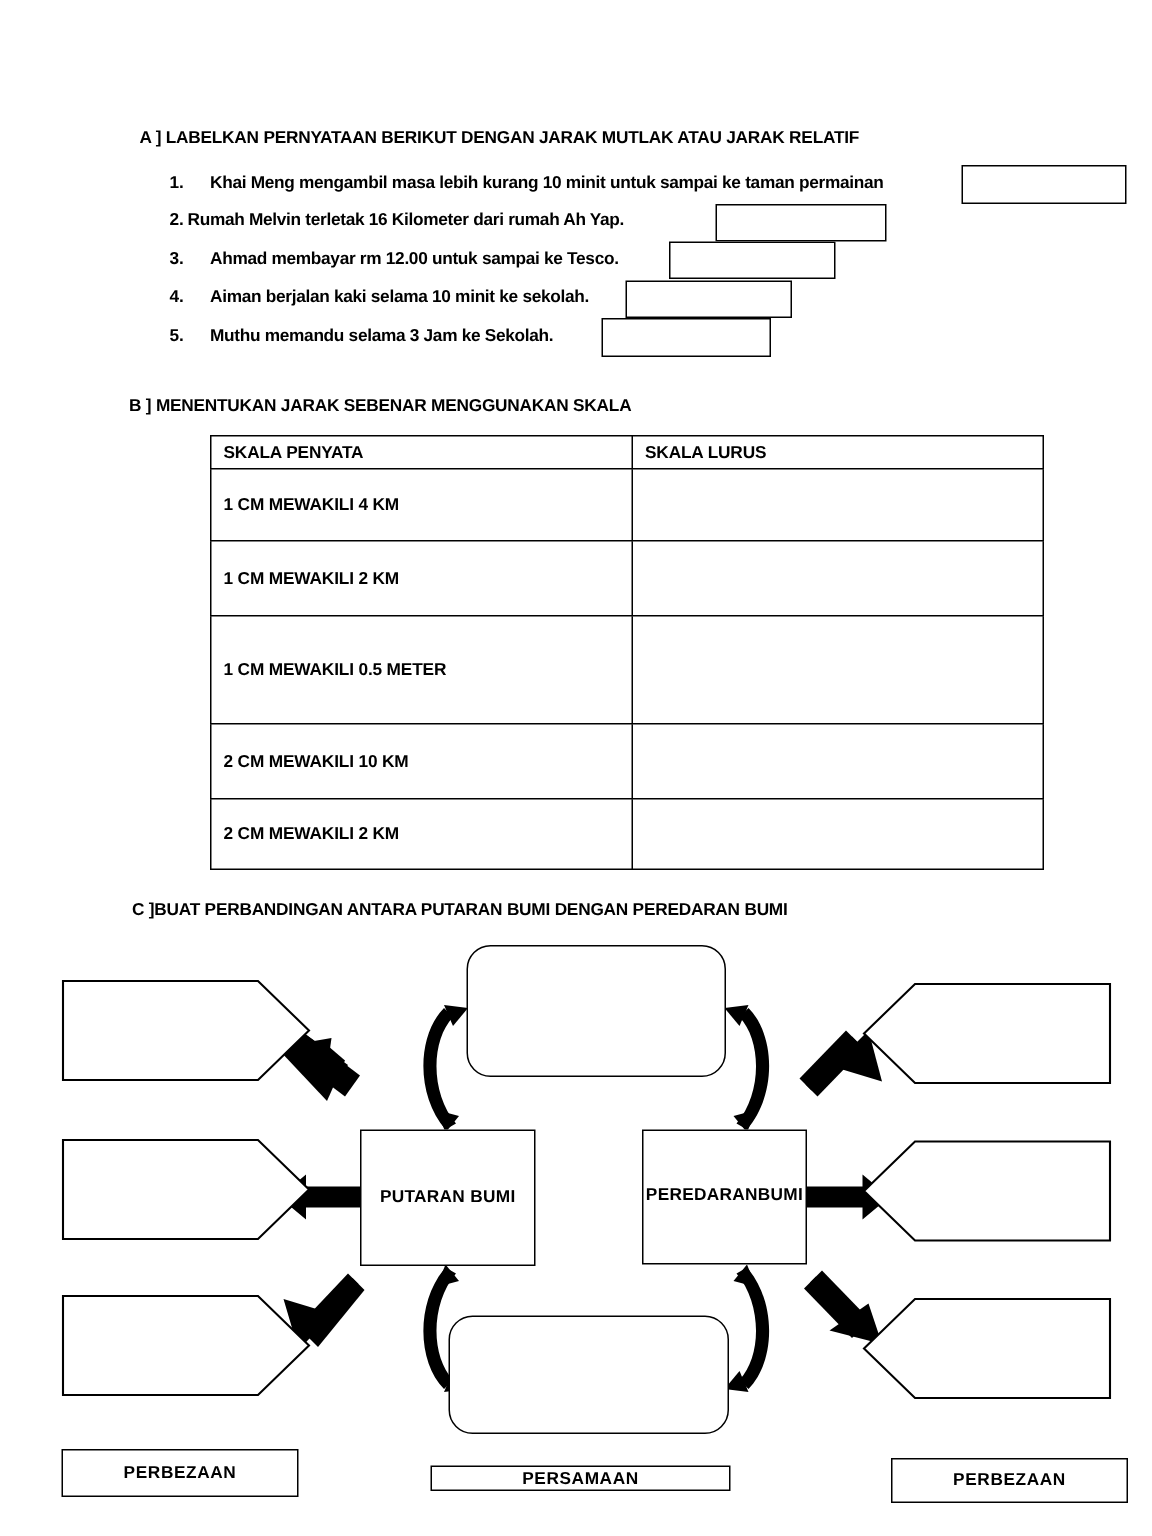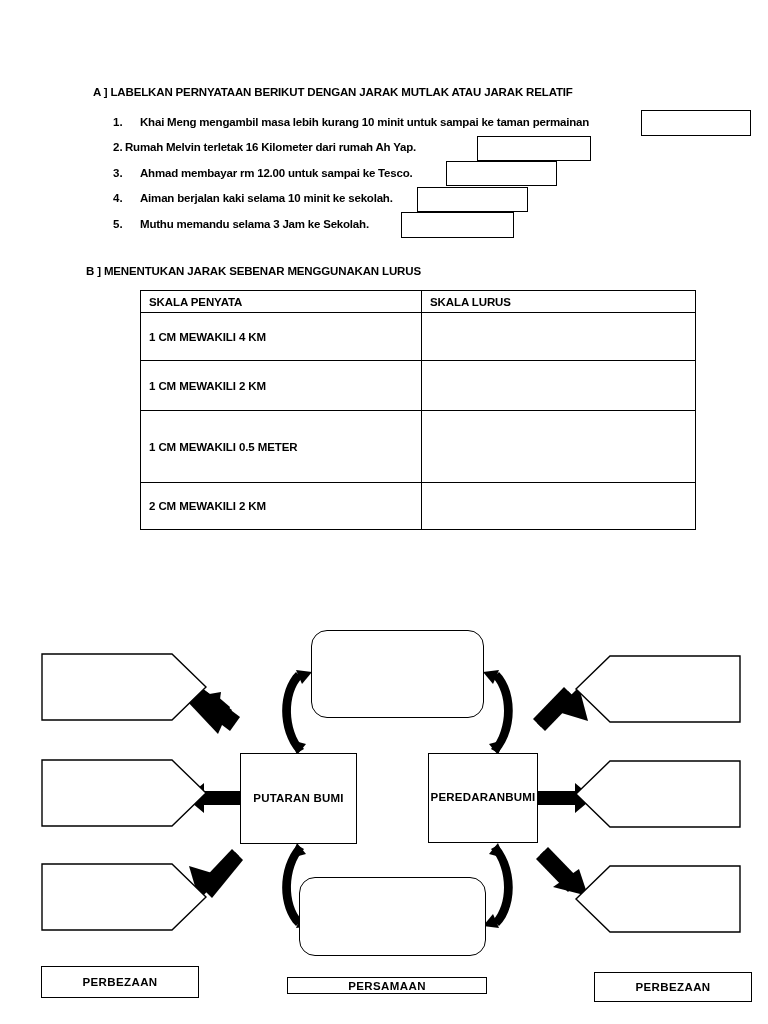--- a/index.html
+++ b/index.html
@@ -141,47 +141,52 @@
   <div class="answer-box" style="left:446px; top:161px; width:111px; height:25px;"></div>
 
   <div class="list-number" style="left:113px; top:192px;">4.</div>
   <div class="list-text" style="left:140px; top:192px;">Aiman berjalan kaki selama 10 minit ke sekolah.</div>
   <div class="answer-box" style="left:417px; top:187px; width:111px; height:25px;"></div>
 
   <div class="list-number" style="left:113px; top:218px;">5.</div>
   <div class="list-text" style="left:140px; top:218px;">Muthu memandu selama 3 Jam ke Sekolah.</div>
   <div class="answer-box" style="left:401px; top:212px; width:113px; height:26px;"></div>
 
-  <div class="section-heading" style="left:86px; top:265px;">B ] MENENTUKAN JARAK SEBENAR MENGGUNAKAN LURUS</div>
+  <div class="section-heading" style="left:86px; top:265px;">B ] MENENTUKAN JARAK SEBENAR MENGGUNAKAN SKALA</div>
 
   <table class="scale-table" style="left:140px; top:290px;">
     <tbody>
         <tr class="header-row">
       <td class="col-left">SKALA PENYATA</td>
       <td class="col-right">SKALA LURUS</td>
     </tr>
     <tr class="r1">
       <td class="col-left">1 CM MEWAKILI 4 KM</td>
       <td class="col-right"></td>
     </tr>
     <tr class="r2">
       <td class="col-left">1 CM MEWAKILI 2 KM</td>
       <td class="col-right"></td>
     </tr>
     <tr class="r3">
       <td class="col-left">1 CM MEWAKILI 0.5 METER</td>
       <td class="col-right"></td>
     </tr>
+    <tr class="r4">
+      <td class="col-left">2 CM MEWAKILI 10 KM</td>
+      <td class="col-right"></td>
+    </tr>
     <tr class="r5">
       <td class="col-left">2 CM MEWAKILI 2 KM</td>
       <td class="col-right"></td>
     </tr>
   </tbody>
     </table>
 
+  <div class="section-heading" style="left:88px; top:601px;">C ]BUAT PERBANDINGAN ANTARA PUTARAN BUMI DENGAN PEREDARAN BUMI</div>
 
   <svg id="diagram" viewBox="0 0 768 1024" width="768" height="1024">
 
     <g fill="#000000">
       <path d="M 297,753 C 277,730 278,690 296,672 L 302,678 C 287,694 287,729 304,749 Z"></path>
       <polygon points="296,670 312,672 302,684"></polygon>
       <polygon points="297,755 291,740 306,744"></polygon>
     </g>
 
     <g fill="#000000">

